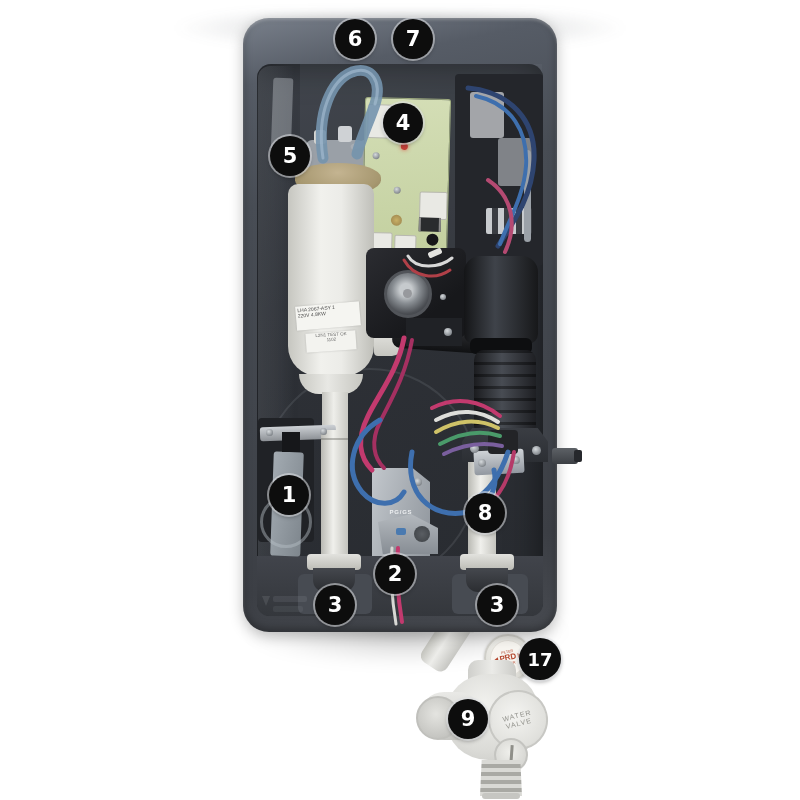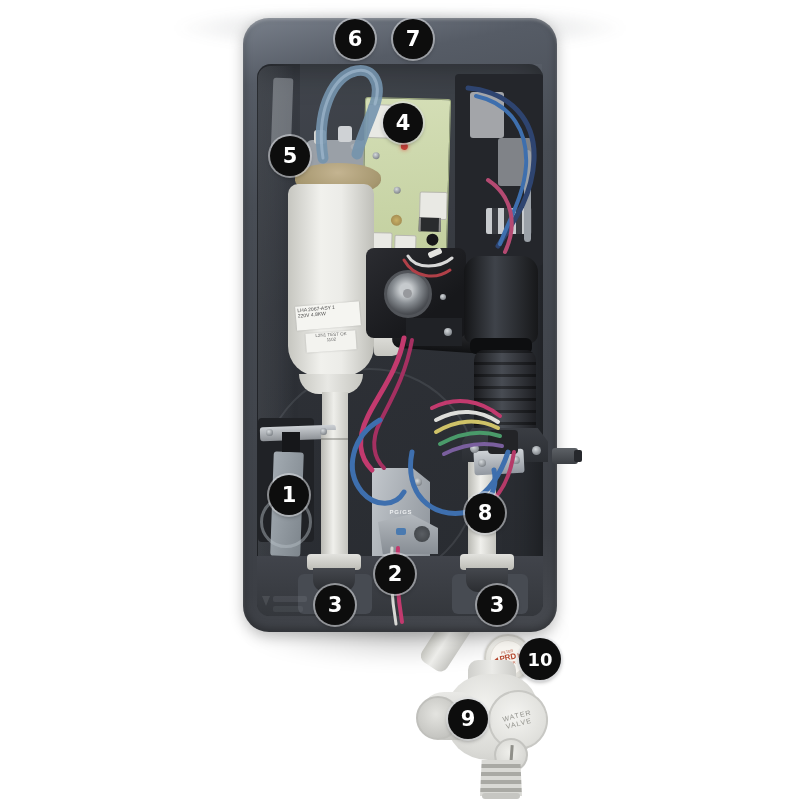--- a/index.html
+++ b/index.html
@@ -221,16 +221,16 @@
   <div class="callout" style="left:413px;top:39px;">
       <span>7</span>
     </div>
   <div class="callout" style="left:485px;top:513px;">
       <span>8</span>
     </div>
   <div class="callout" style="left:468px;top:719px;">
       <span>9</span>
     </div>
   <div class="callout wide" style="left:540px;top:659px;width:42px;height:42px;">
-      <span>10</span>
+      <span>17</span>
     </div>
 
 </div>
 
 </body></html>

